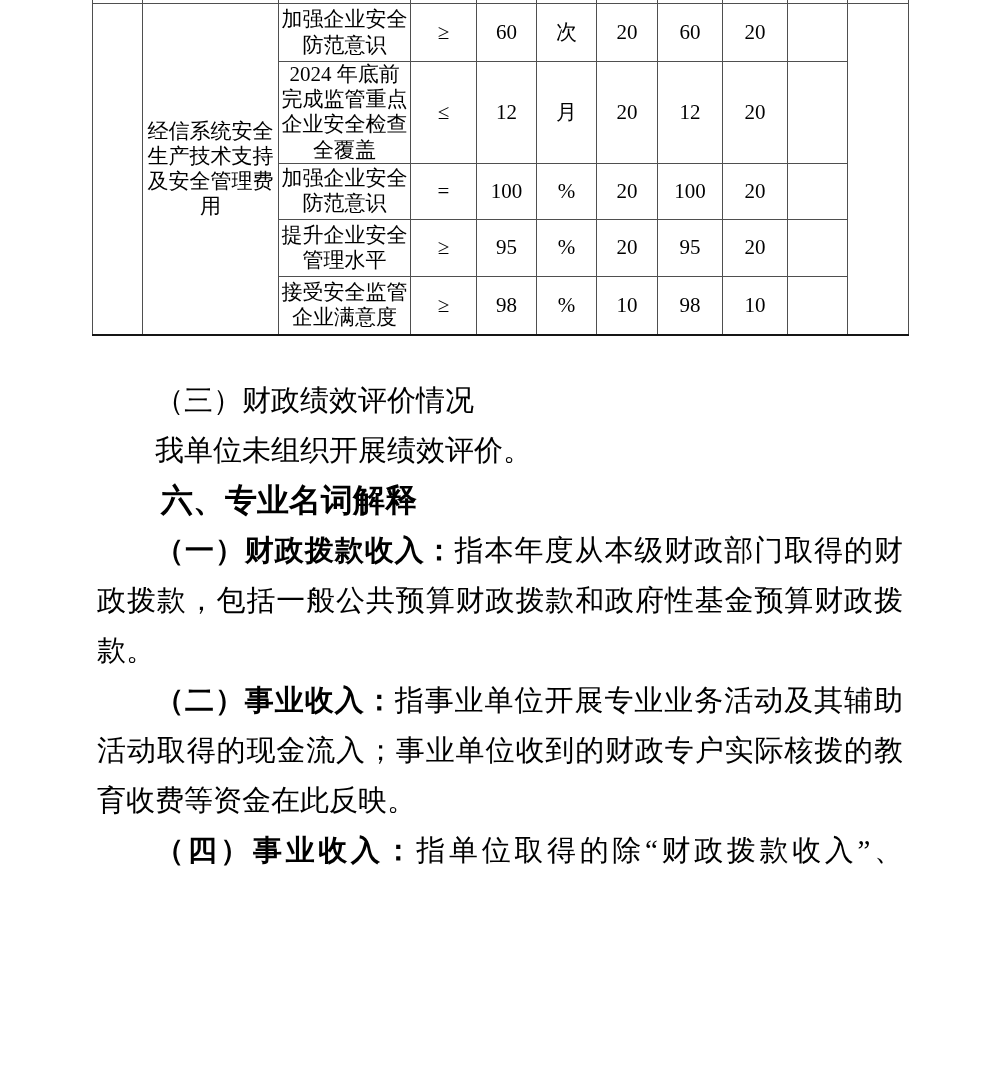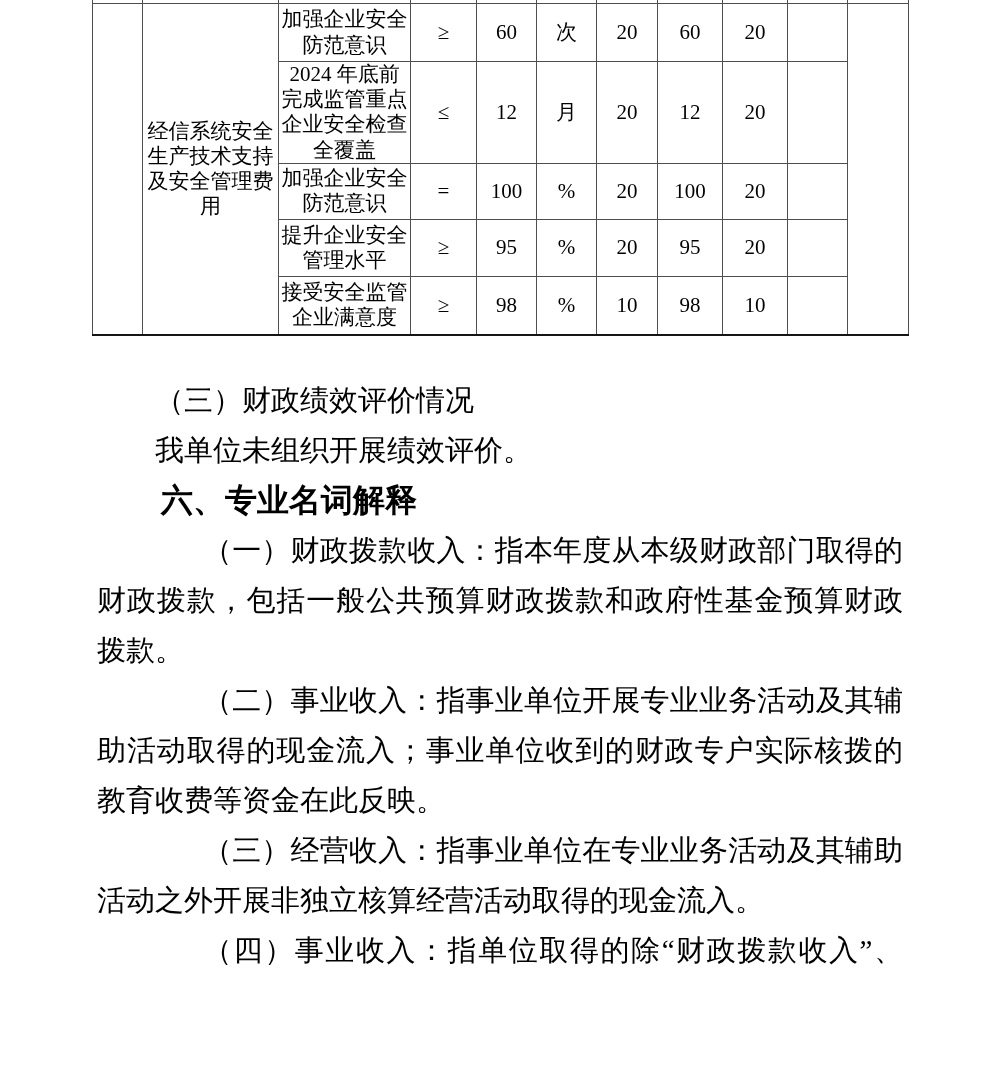--- a/index.html
+++ b/index.html
@@ -67,21 +67,21 @@
     line-height: 50px;
     text-align: justify;
     text-justify: inter-character;
   }
   .content p { margin: 0; text-indent: 2em; }
   .heading-black {
     font-family: "Liberation Sans", sans-serif;
     font-weight: 700;
     font-size: 32px;
   }
-  .lead { font-weight: 400; margin-left: 48px; }
+  .lead { font-weight: 700; }
   p.stretch { text-align-last: justify; }
 </style>
 </head>
 <body>
 
 <div class="table-wrap">
   <table class="perf">
     <colgroup>
       <col style="width:50px">
         <col style="width:136px">
@@ -166,15 +166,14 @@
     </table>
 </div>
 
 <div class="content">
   <p>（三）财政绩效评价情况</p>
   <p>我单位未组织开展绩效评价。</p>
   <p class="heading-black">六、专业名词解释</p>
 
   <p><span class="lead">（一）财政拨款收入：</span><span>指本年度从本级财政部门取得的财政拨款，包括一般公共预算财政拨款和政府性基金预算财政拨款。</span></p>
   <p><span class="lead">（二）事业收入：</span><span>指事业单位开展专业业务活动及其辅助活动取得的现金流入；事业单位收到的财政专户实际核拨的教育收费等资金在此反映。</span></p>
-  <p><span class="lead">（三）经营收入：</span><span>指事业单位在专业业务活动及其辅助活动之外开展非独立核算经营活动取得的现金流入。</span></p>
   <p class="stretch"><span class="lead">（四）事业收入：</span><span>指单位取得的除“财政拨款收入”、</span></p>
 </div>
 
 </body></html>

